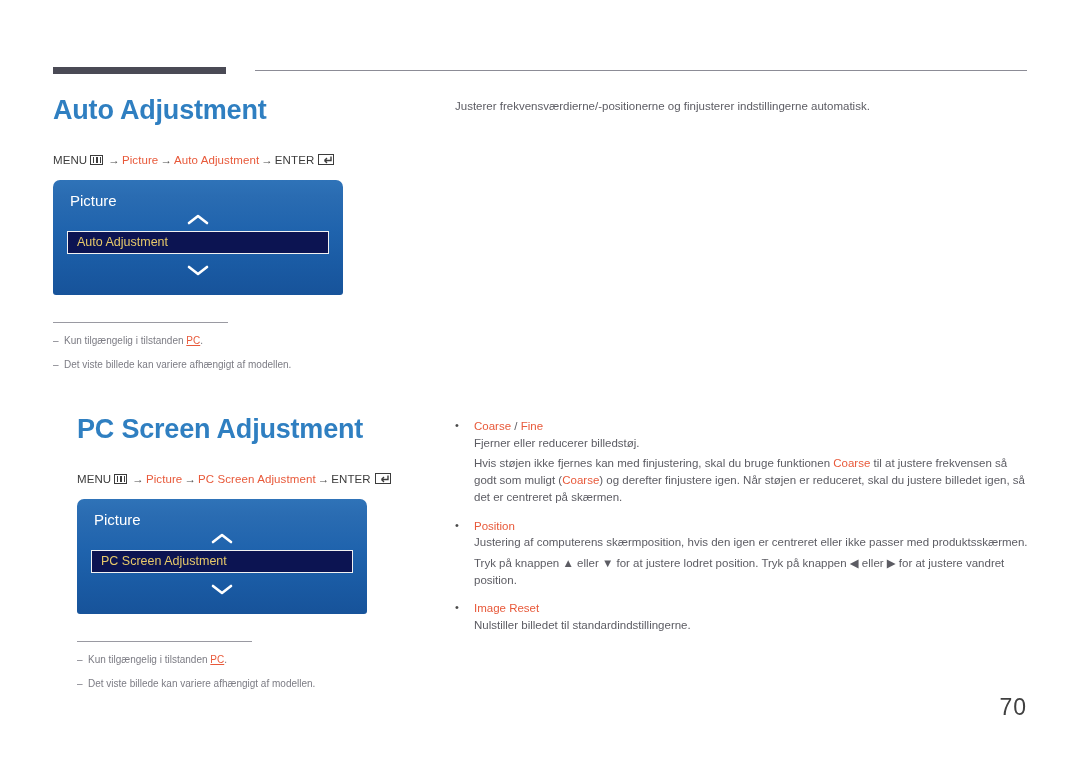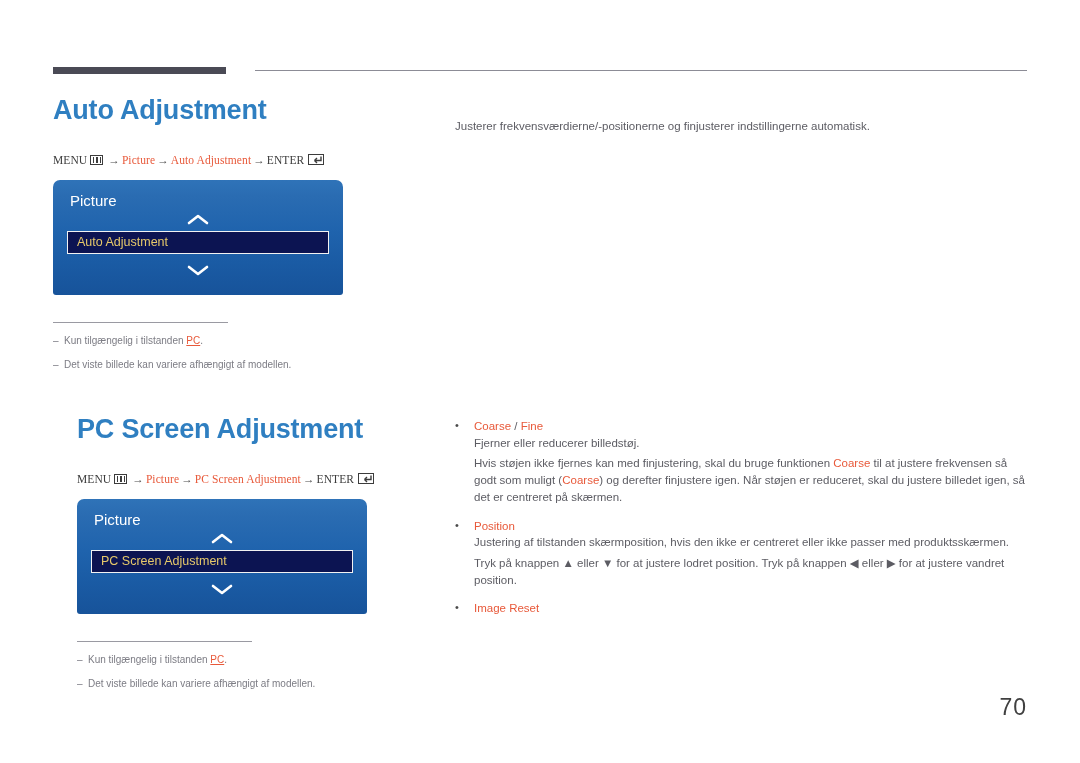--- a/index.html
+++ b/index.html
@@ -51,21 +51,20 @@
     margin: 0;
     line-height: 1.1;
   }
 
   .menu-path {
     font-size: 11.5px;
     color: #3c3c3c;
     margin-top: 28px;
     white-space: nowrap;
     letter-spacing: 0.1px;
-    font-family: Liberation Serif, serif;
   }
   .menu-path .accent { color: #e8593a; }
   .menu-path .arrow { color: #4a4a4a; padding: 0 2px; }
 
   .icon-menu {
     display: inline-block;
     position: relative;
     width: 13px; height: 10px;
     border: 1.2px solid #3c3c3c;
     vertical-align: -1px;
@@ -148,21 +147,20 @@
     line-height: 1.3;
   }
   .note .dash { width: 11px; flex: none; }
   .note .accent { color: #e8593a; text-decoration: underline; }
 
   
   .lede {
     font-size: 11.5px;
     color: #5c5c63;
     line-height: 1.5;
-    margin-top: 20px;
   }
 
   .bullets { margin: 0; padding: 0; list-style: none; }
   .bullet { margin-bottom: 11px; }
   .bullet-head {
     display: flex;
     align-items: flex-start;
     font-size: 11.5px;
   }
   .bullet-dot {
@@ -292,26 +290,29 @@
           <p><span>Fjerner eller reducerer billedstøj.</span></p>
           <p><span>Hvis støjen ikke fjernes kan med finjustering, skal du bruge funktionen </span><span class="accent">Coarse</span><span> til at justere frekvensen så godt som muligt (</span><span class="accent">Coarse</span><span>) og derefter finjustere igen. Når støjen er reduceret, skal du justere billedet igen, så det er centreret på skærmen.</span></p>
         </div>
       </li>
       <li class="bullet">
         <div class="bullet-head">
           <span class="bullet-dot">•</span>
           <span class="bullet-term"><span>Position</span></span>
         </div>
         <div class="bullet-body">
-          <p><span>Justering af tilstanden skærmposition, hvis den ikke er centreret eller ikke passer med produktsskærmen.</span></p>
+          <p><span>Justering af computerens skærmposition, hvis den igen er centreret eller ikke passer med produktsskærmen.</span></p>
           <p><span>Tryk på knappen ▲ eller ▼ for at justere lodret position. Tryk på knappen ◀ eller ▶ for at justere vandret position.</span></p>
         </div>
       </li>
       <li class="bullet">
         <div class="bullet-head">
           <span class="bullet-dot">•</span>
           <span class="bullet-term"><span>Image Reset</span></span>
         </div>
+        <div class="bullet-body">
+          <p><span>Nulstiller billedet til standardindstillingerne.</span></p>
+        </div>
       </li>
     </ul>
 </div>
 
 <div class="page-num">70</div>
 
 </body></html>

